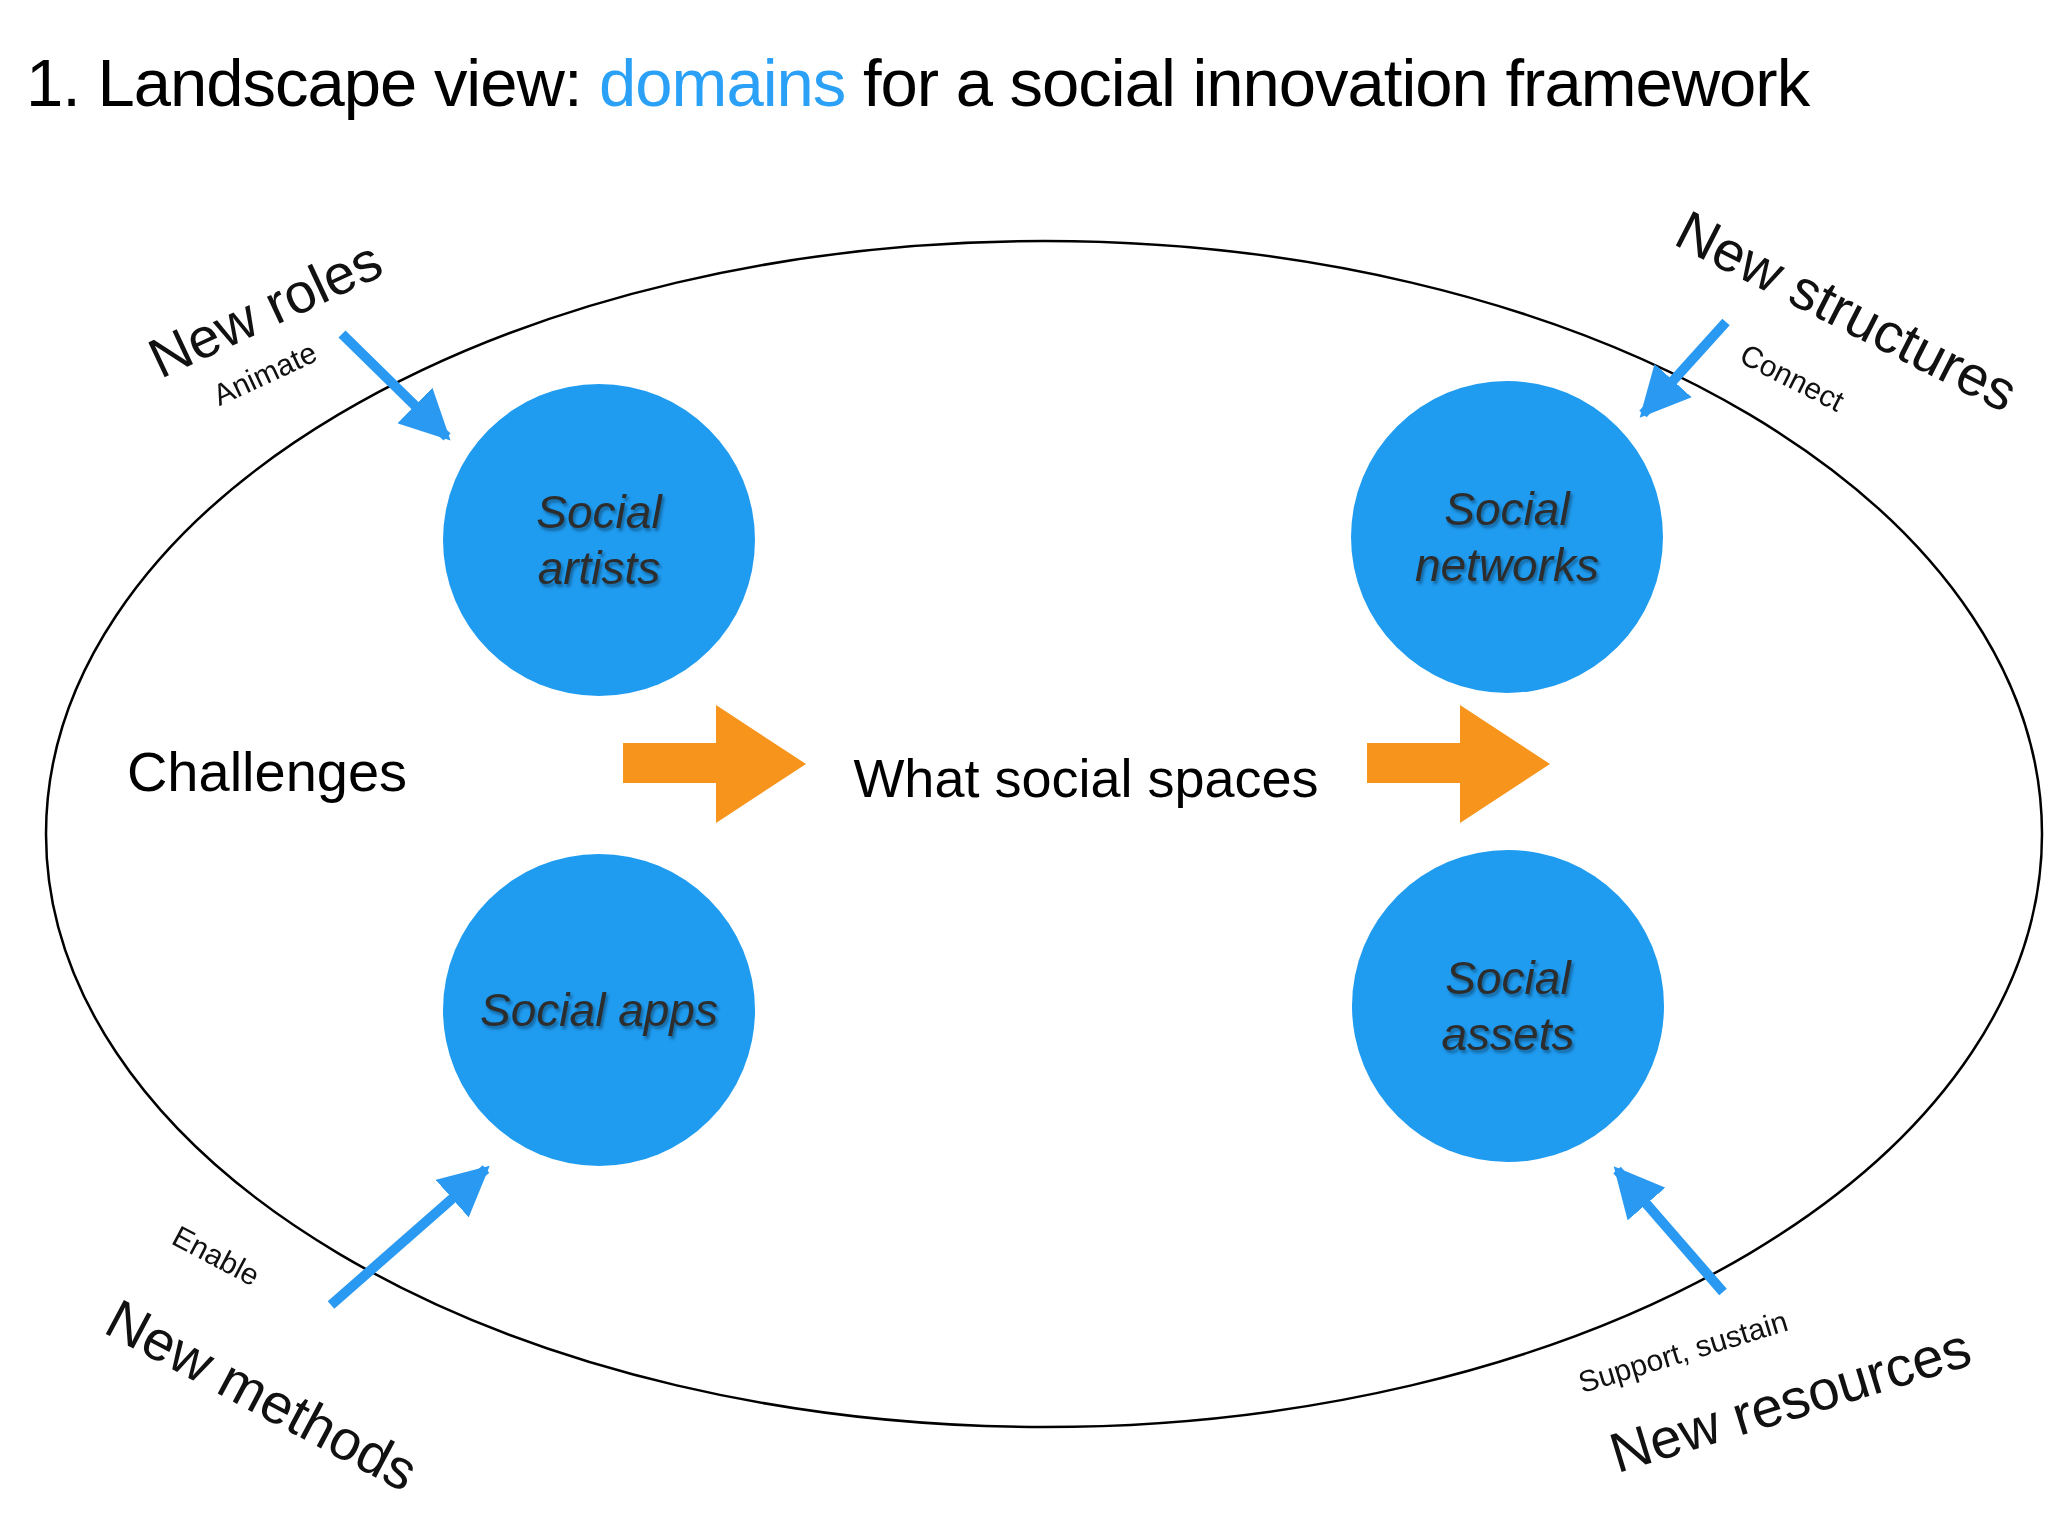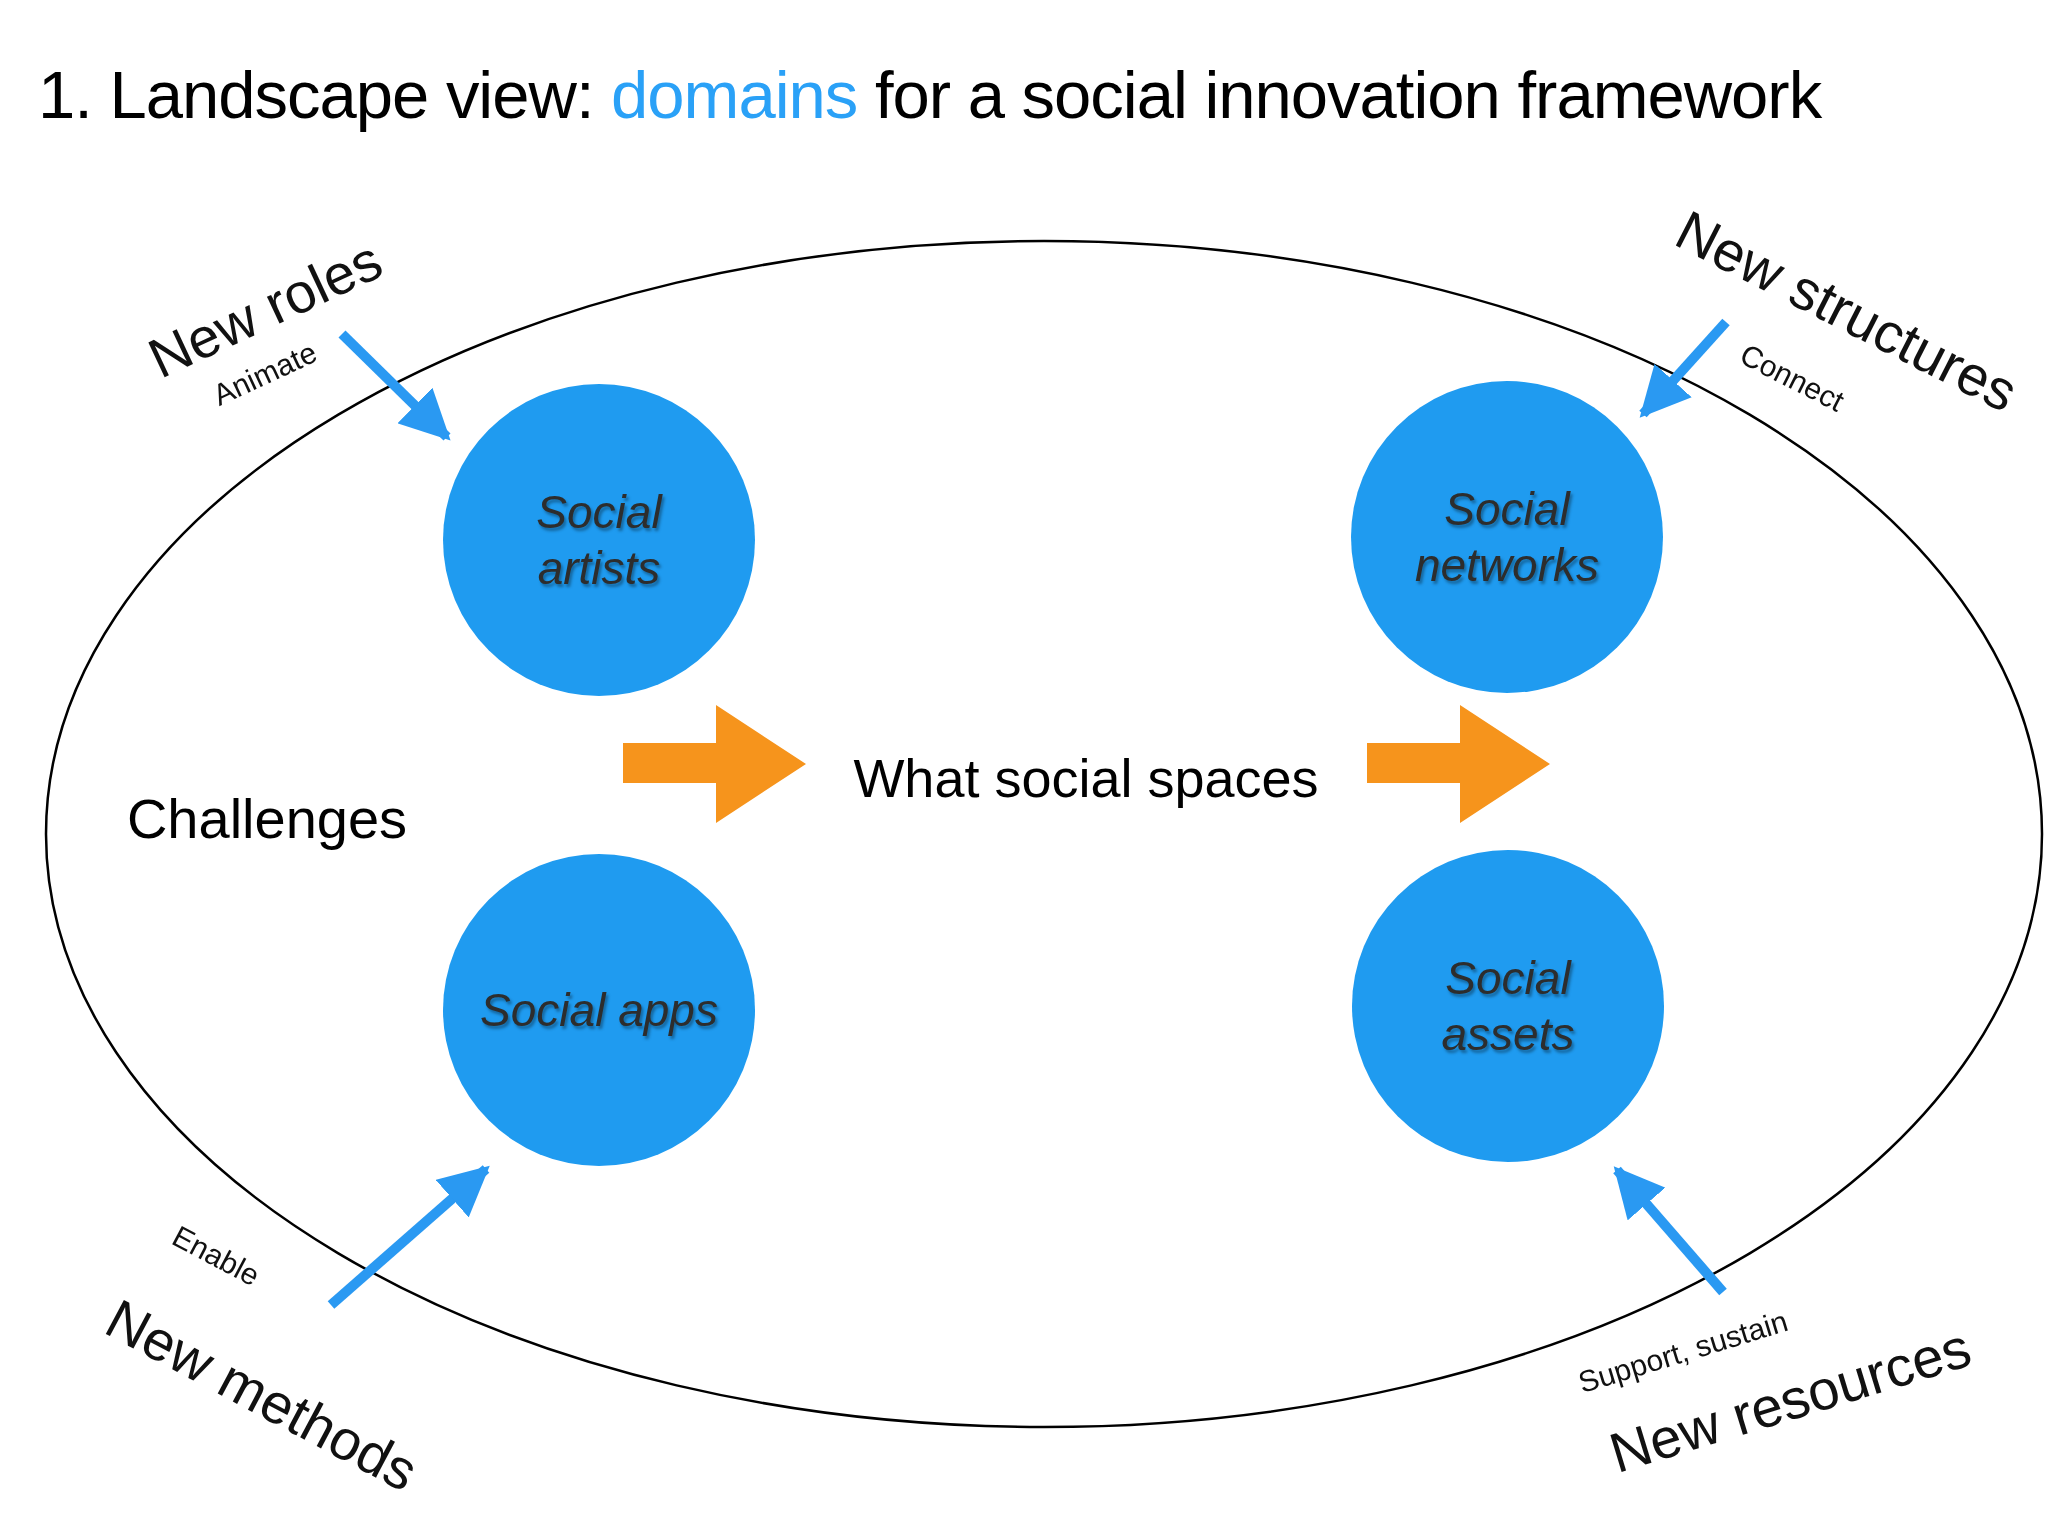--- a/index.html
+++ b/index.html
@@ -10,42 +10,41 @@
     --ink:#000000;
     --circle-text:#2d2d2d;
   }
   html,body{margin:0;padding:0;background:#ffffff;}
   .stage{
     position:relative;width:2048px;height:1536px;overflow:hidden;background:#ffffff;
     font-family:"Liberation Sans", sans-serif;color:var(--ink);
   }
   .shapes{position:absolute;left:0;top:0;width:2048px;height:1536px;}
   .title{
-    position:absolute;left:22px;top:40px;width:2010px;margin:16px;
+    position:absolute;left:22px;top:40px;width:2010px;margin:4px;
     font-size:67px;font-weight:400;letter-spacing:-0.015em;white-space:nowrap;color:var(--ink);
   }
   .title .hl{color:var(--title-highlight);}
   .circle{
     position:absolute;width:312px;height:312px;border-radius:50%;
     background:var(--circle-blue);
     display:flex;align-items:center;justify-content:center;text-align:center;
   }
   .domain-label{
     color:var(--circle-text);font-size:46px;line-height:1.22;white-space:pre-line;
     text-shadow:2px 3px 3px rgba(0,0,0,0.35);
     font-style:italic;
   }
   .circle.artists{left:443px;top:384px;}
   .circle.networks{left:1351px;top:381px;}
   .circle.apps{left:443px;top:854px;}
   .circle.assets{left:1352px;top:850px;}
   .side-label{
     position:absolute;font-size:56px;color:var(--ink);white-space:nowrap;
     transform:translate(-50%,-50%);
-    margin-top:47px;
   }
   .side-label.left{left:267px;top:771px;}
   .side-label.right{left:1813px;top:777px;}
   .question{
     position:absolute;left:1086px;top:779px;transform:translate(-50%,-50%);
     font-size:54px;line-height:1.18;text-align:center;color:var(--ink);white-space:nowrap;
   }
   .annot{
     position:absolute;white-space:nowrap;color:#111111;
     transform-origin:center center;

